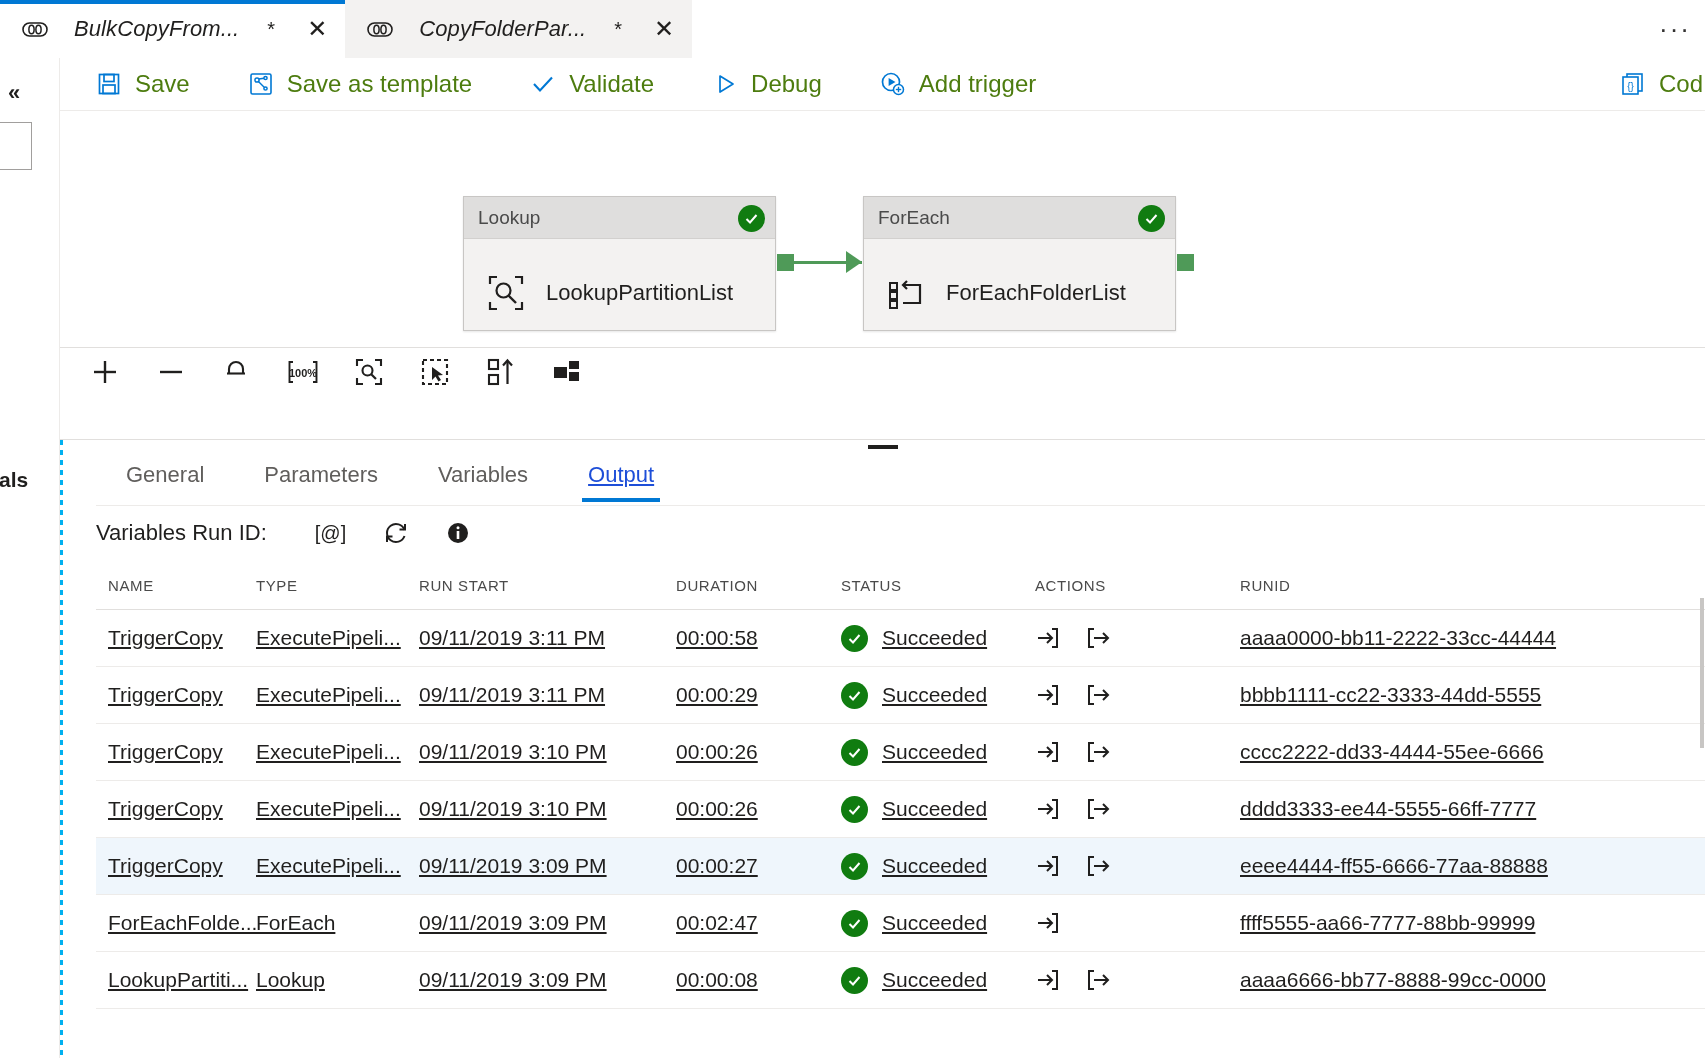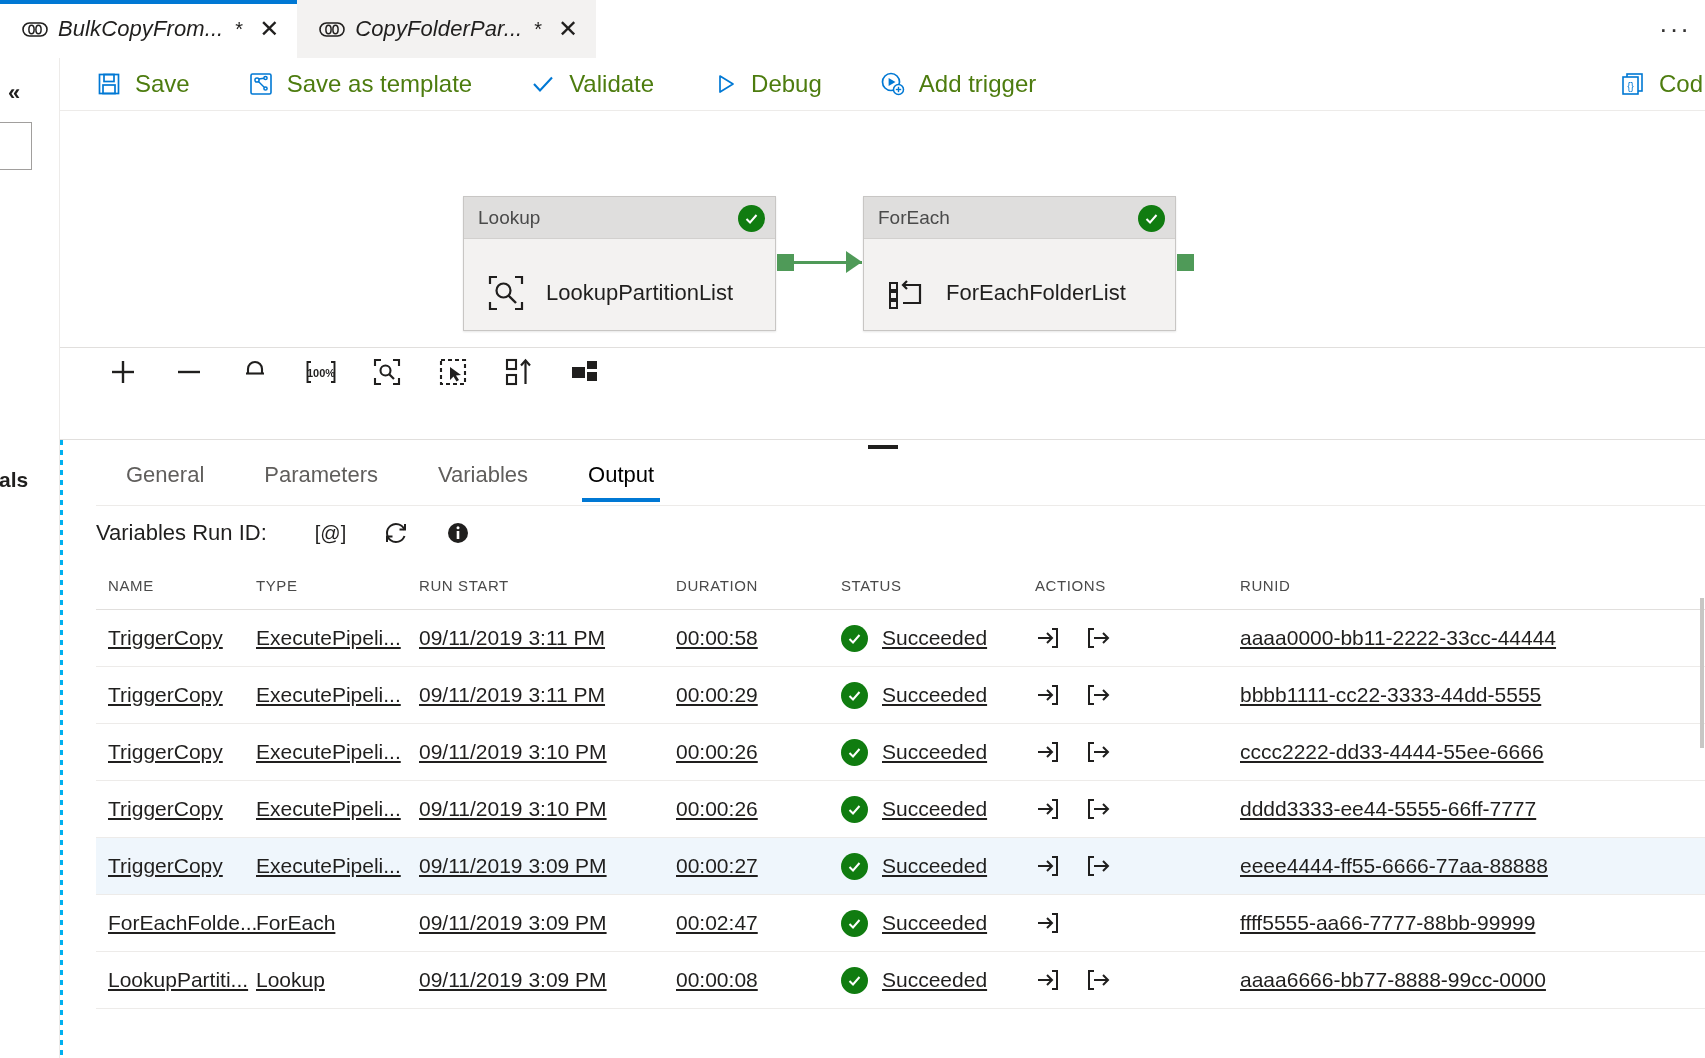--- a/index.html
+++ b/index.html
@@ -12,21 +12,21 @@
   }
   #app { position: relative; width: 1705px; height: 1058px; }
 
   
   .tabstrip {
     position: absolute; left: 0; top: 0; width: 1705px; height: 58px;
     background: #ffffff;
     display: flex; align-items: stretch;
   }
   .tab {
-    display: flex; align-items: center; gap: 10px;
+    display: flex; align-items: center; gap: 26px;
     padding: 0 18px 0 22px;
     position: relative;
     height: 58px;
     background: #ffffff;
   }
   .tab.inactive { background: #ffffff; }
   .tab.inactive .tab-topbar {
     position: absolute; left: 0; right: 0; top: 0; height: 4px; background: #0078d4;
   }
   .tab.active { background: #f3f2f1; }
@@ -115,21 +115,21 @@
     position: absolute; width: 17px; height: 17px; background: #4f9a58;
   }
 
   
   .canvasbar {
     position: absolute; left: 60px; top: 347px; right: 0; height: 52px;
     background: #ffffff; border-top: 1px solid #e1dfdd;
     display: flex; align-items: center; padding-left: 30px;
   }
   .cbtn {
-    width: 66px; height: 50px; display: flex; align-items: center; justify-content: center;
+    width: 66px; height: 50px; display: flex; align-items: center; justify-content: flex-start;
     cursor: pointer;
   }
 
   
   .panel {
     position: absolute; left: 60px; top: 399px; right: 0; bottom: 0;
     background: #ffffff; border-top: 1px solid #e1dfdd; margin-top: 40px;
   }
   .panel-grip {
     position: absolute; left: 0; right: 0; top: 3px; height: 8px;
@@ -141,21 +141,21 @@
     background: repeating-linear-gradient(to bottom,#00b0f0 0px,#00b0f0 5px,transparent 5px,transparent 10px);
   }
   .tabs {
     position: absolute; left: 36px; top: 16px; display: flex; gap: 0;
     border-bottom: none;
   }
   .ptab {
     font-size: 22px; color: #605e5c; padding: 6px 30px 14px 30px; cursor: pointer;
     position: relative; white-space: nowrap;
   }
-  .ptab.sel { color: #000000; }
+  .ptab.sel { color: #1d4ed8; text-decoration: underline; }
   .ptab.sel::after {
     content: ""; position: absolute; left: 24px; right: 24px; bottom: 0; height: 4px; background: #0078d4;
   }
   .panel-divider {
     position: absolute; left: 36px; right: 0; top: 65px; height: 1px; background: #edebe9;
   }
 
   .runid-row {
     position: absolute; left: 36px; top: 68px; display: flex; align-items: center; gap: 0;
     height: 50px;

